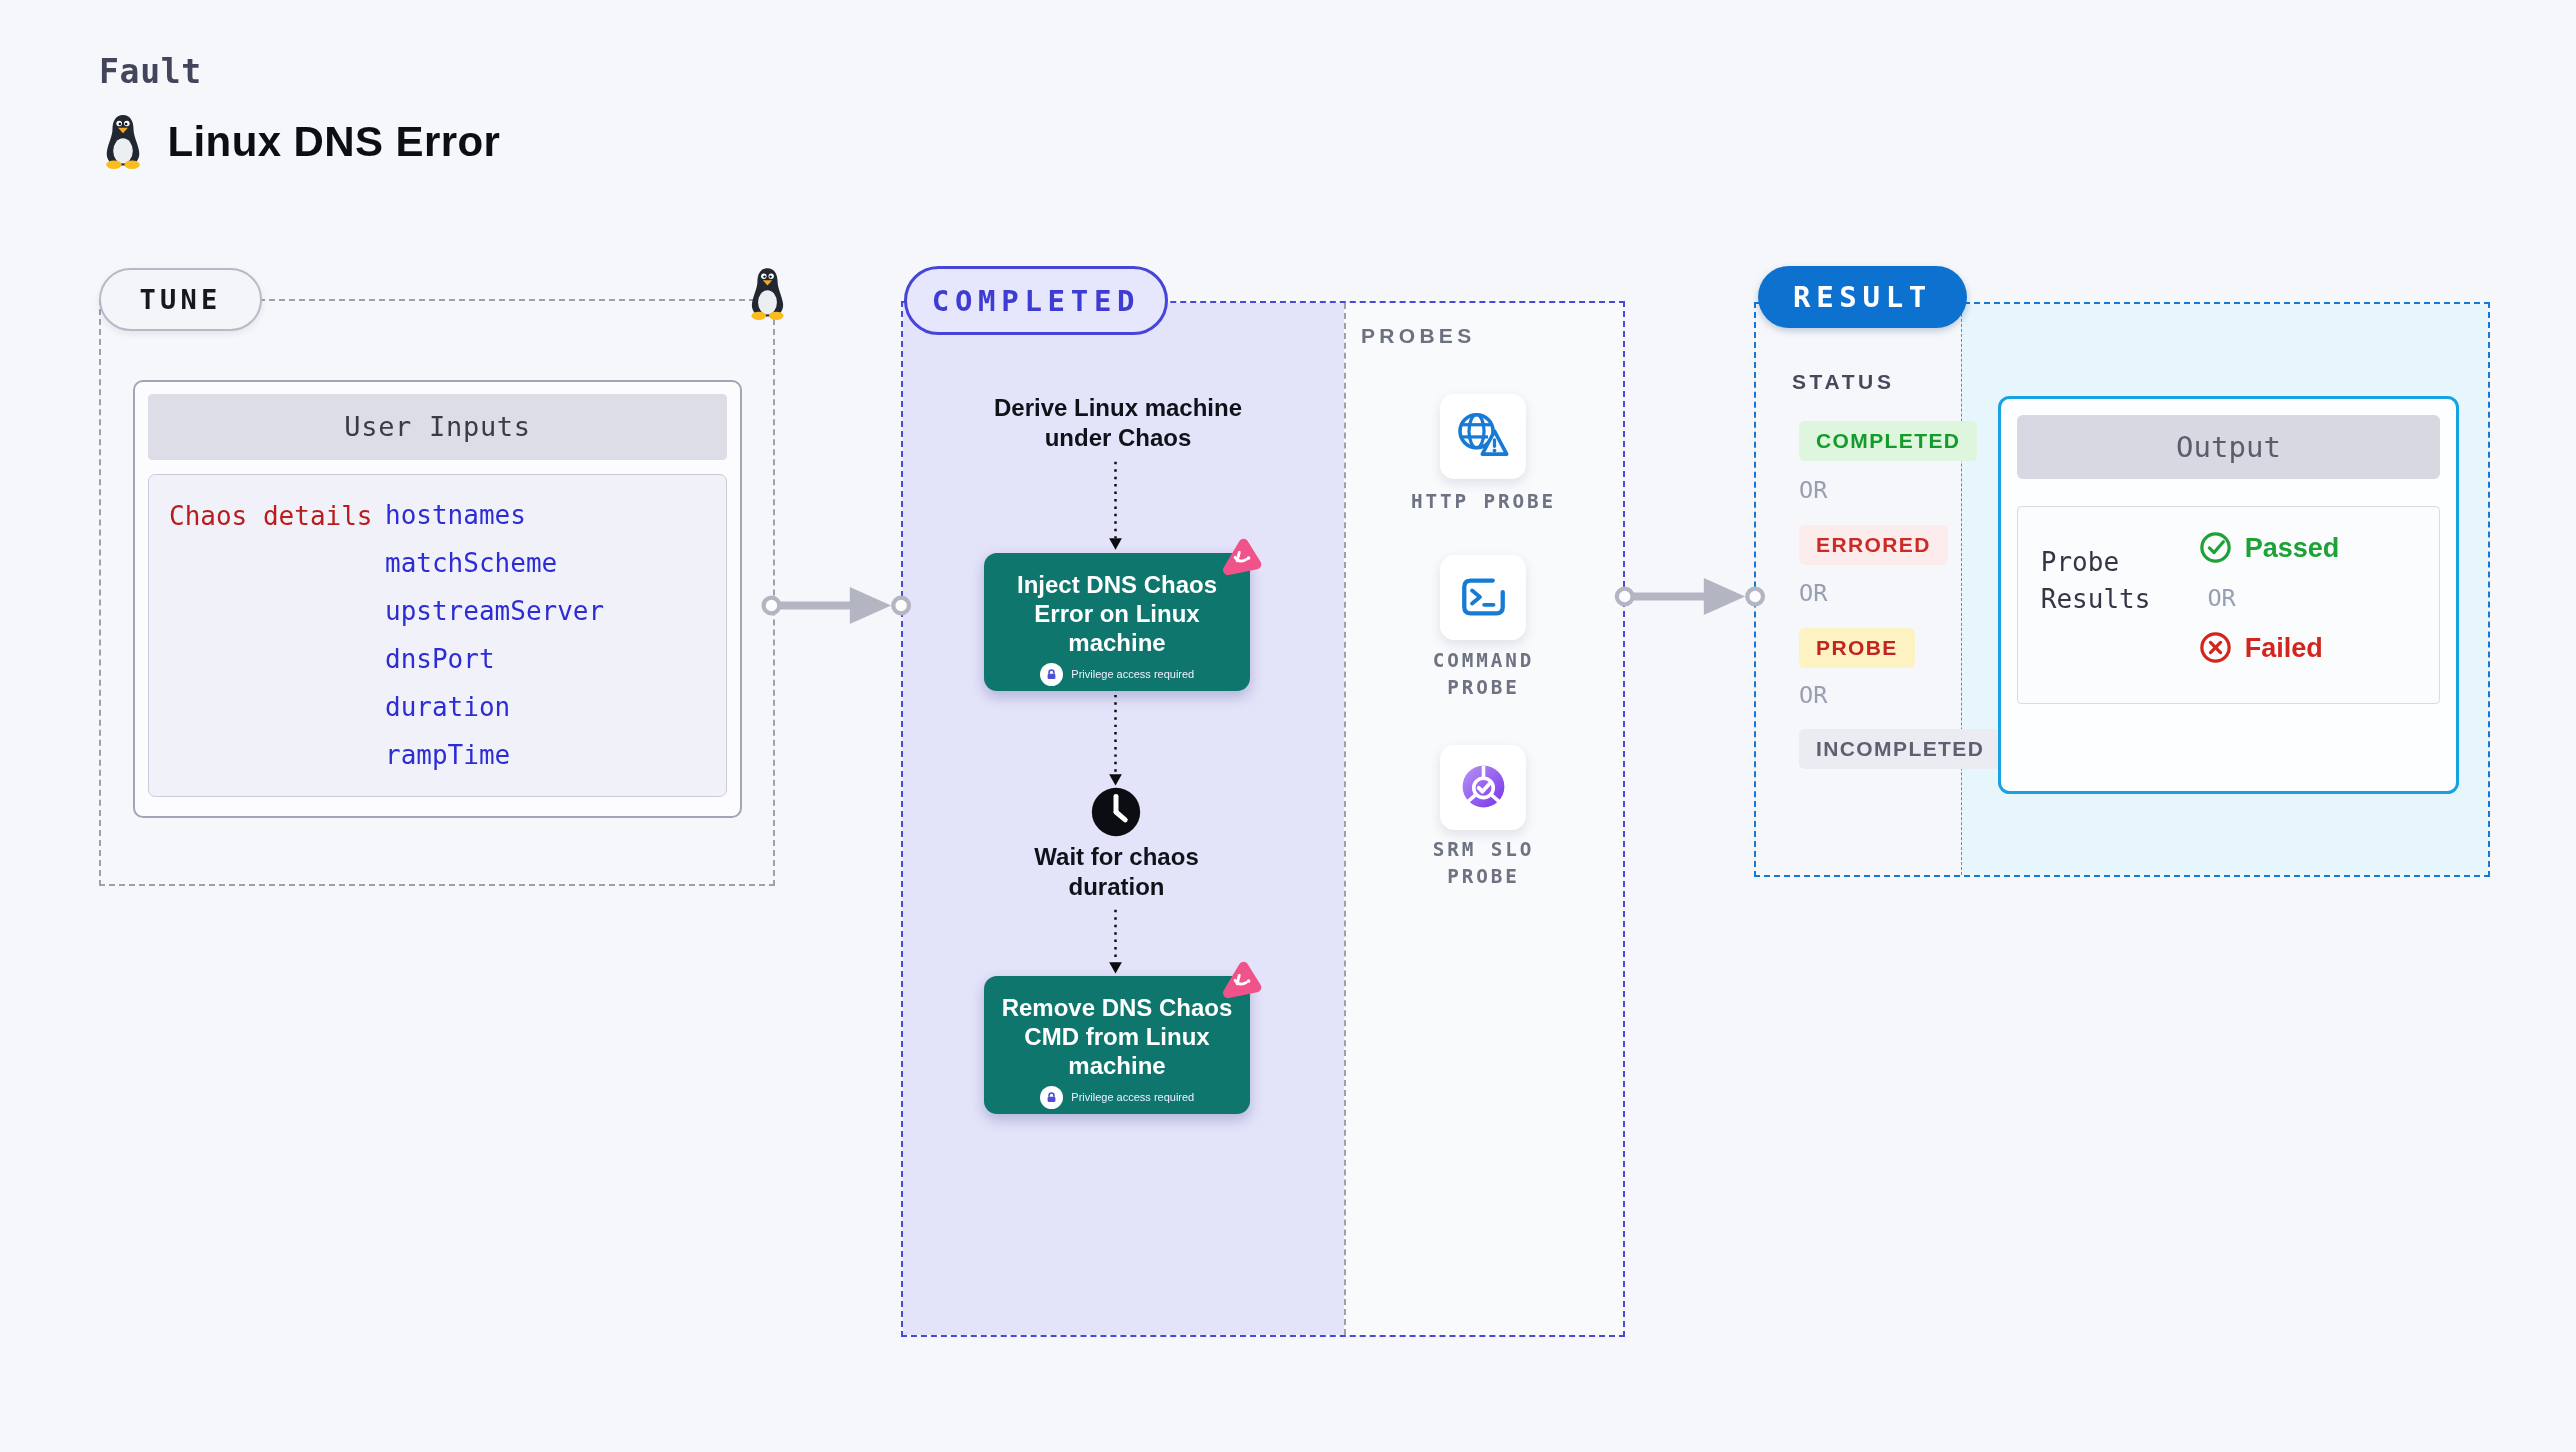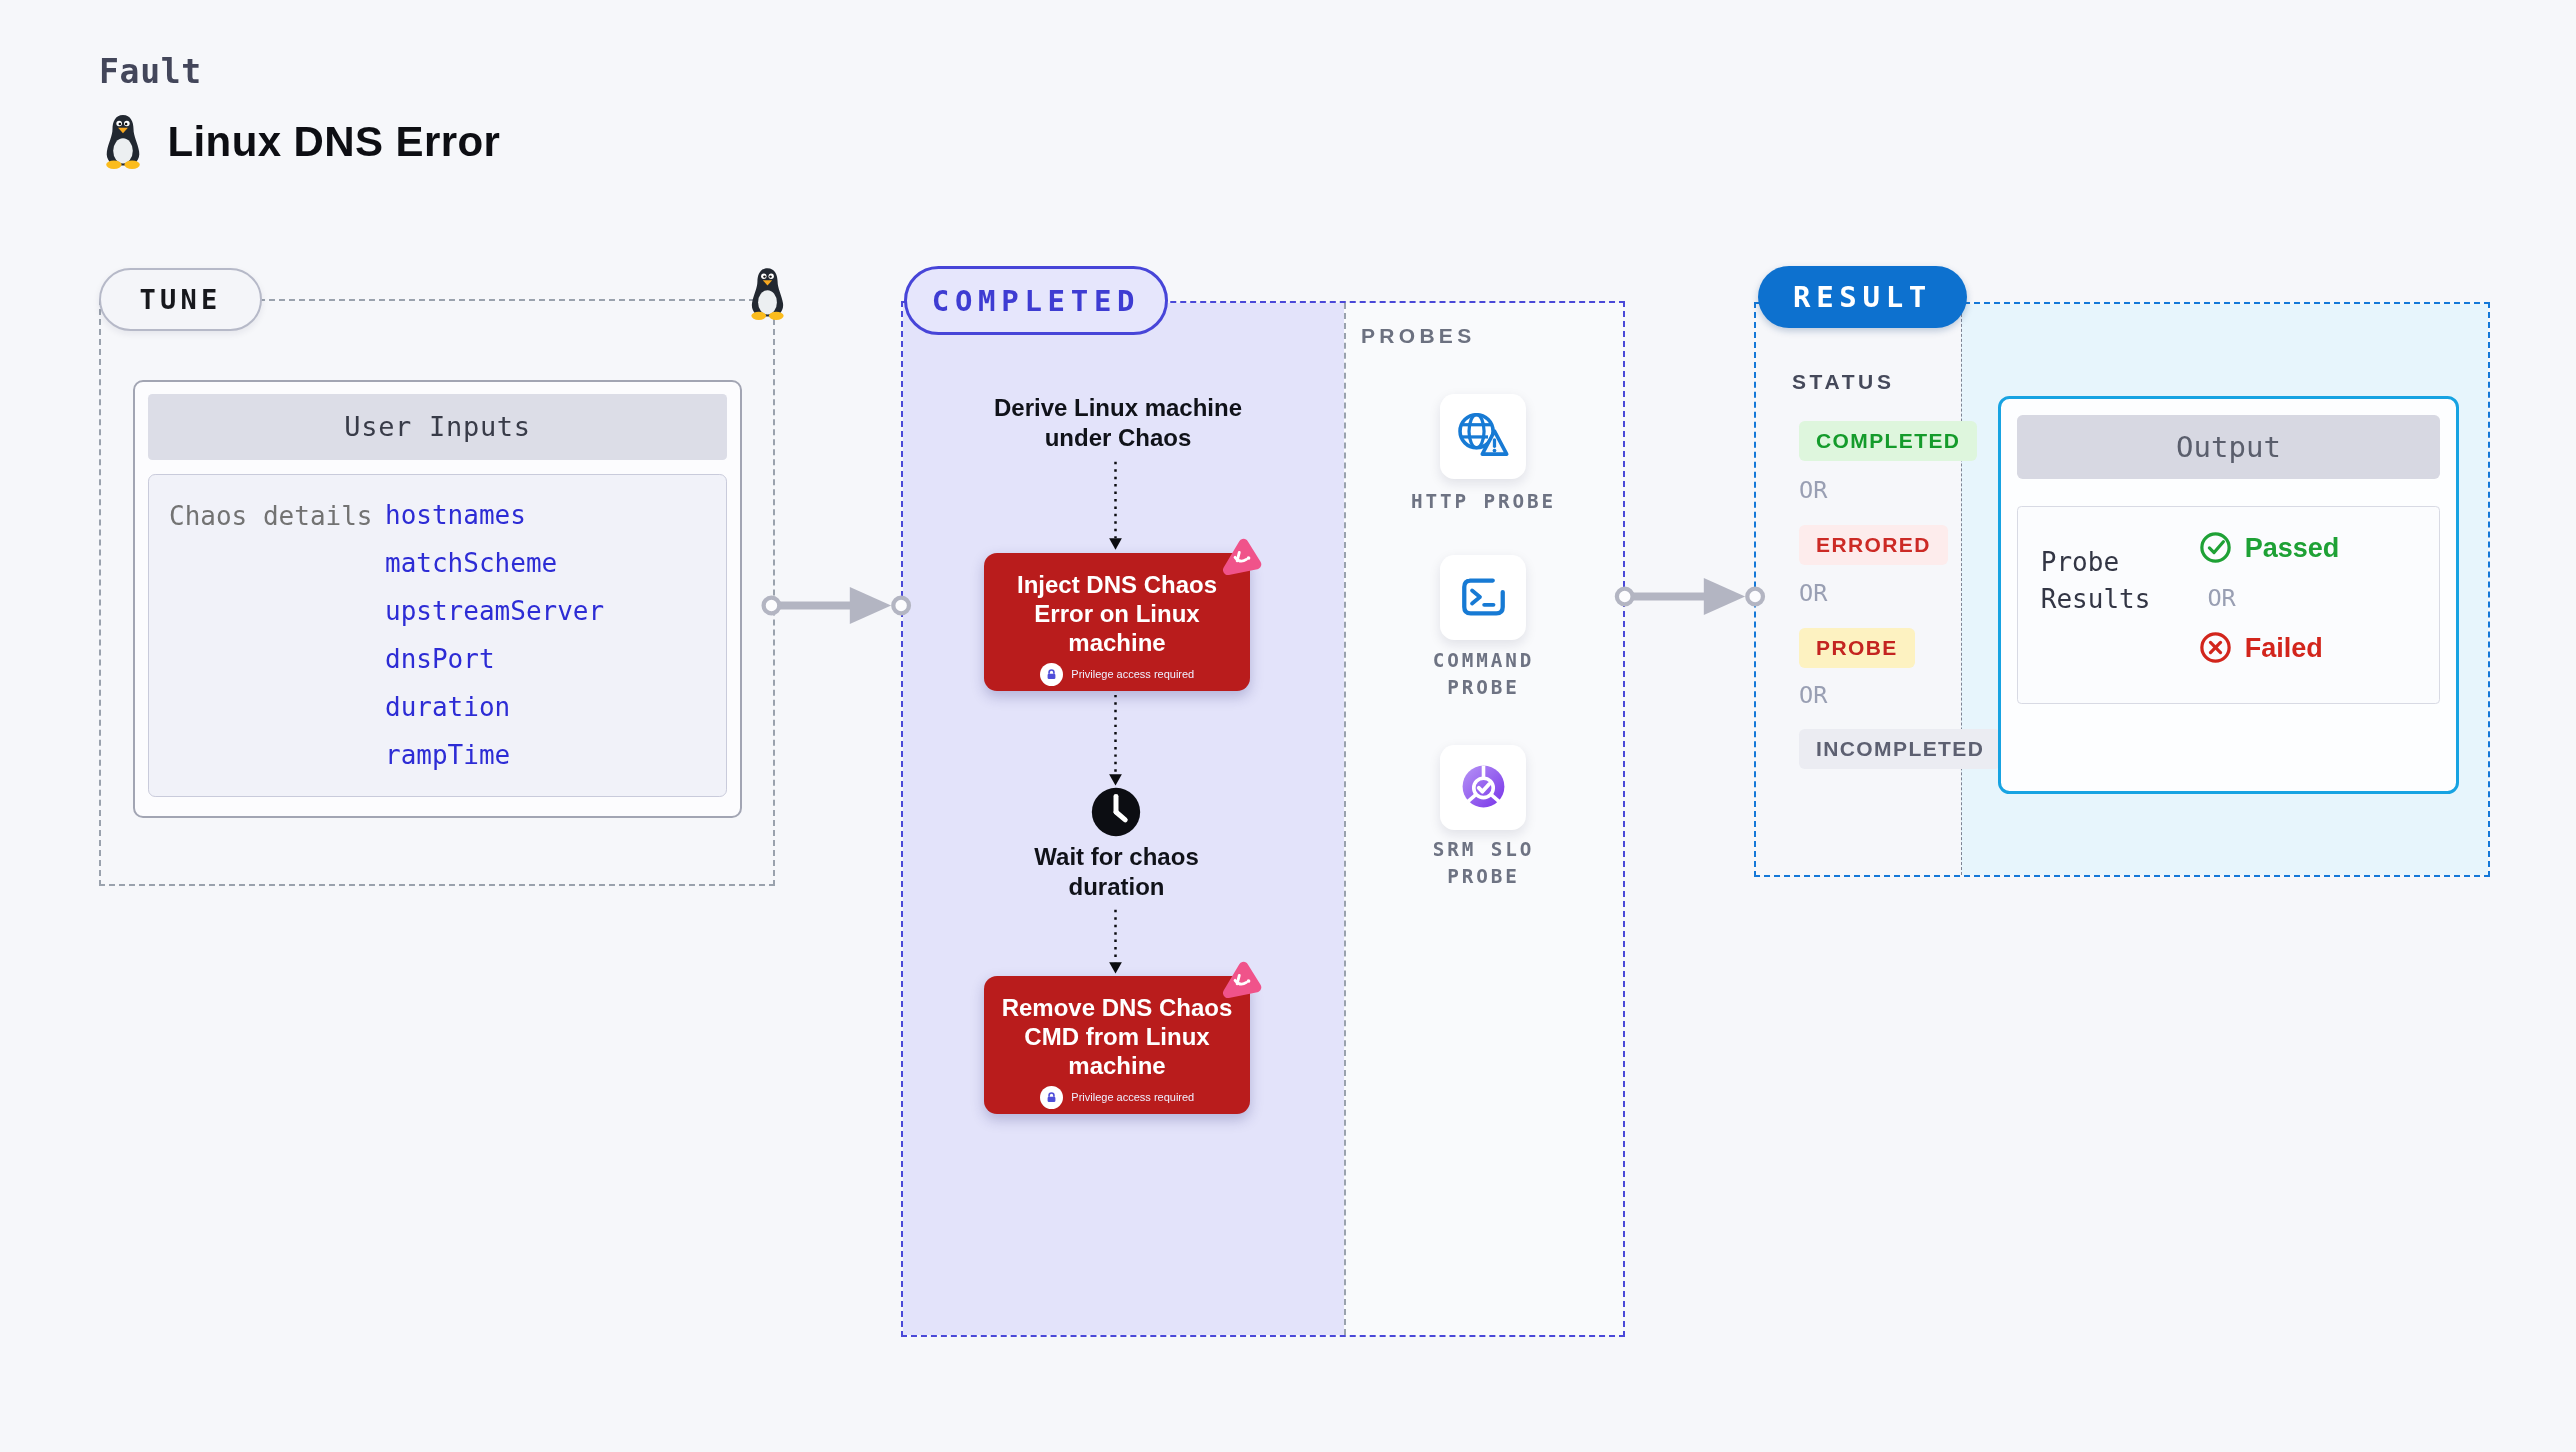--- a/index.html
+++ b/index.html
@@ -21,36 +21,36 @@
   .pill{position:absolute;display:flex;align-items:center;justify-content:center;border-radius:43px;font-family:"DejaVu Sans Mono",monospace;font-weight:bold;z-index:6;}
   .pill-tune{left:99px;top:268px;width:159px;height:59px;background:#f4f5f9;border:2.1px solid #b6b9c8;color:#17181d;font-size:27px;letter-spacing:4.3px;box-shadow:0 2.9px 7.2px rgba(30,30,60,.08);}
   .pill-exec{left:904px;top:266px;width:258px;height:63px;background:#e6e6fc;border:3.6px solid #4745d8;color:#3e3cd2;font-size:29px;letter-spacing:5.7px;}
   .pill-result{left:1758px;top:266px;width:209px;height:62px;background:#0d71cf;border:none;color:#ffffff;font-size:29px;letter-spacing:5.7px;box-shadow:0 2.9px 7.2px rgba(10,60,120,.25);}
 
   
   .tune-box{position:absolute;left:99px;top:299px;width:672px;height:583px;border:2.1px dashed #9aa2ad;z-index:1;}
   .user-inputs{position:absolute;left:133px;top:380px;width:609px;height:438px;background:#fcfcfe;border:2.1px solid #a2a5b3;border-radius:10px;padding:11.5px 13px;box-sizing:border-box;z-index:3;}
   .ui-header{height:66px;background:#dcdde7;border-radius:4.3px;display:flex;align-items:center;justify-content:center;font-family:"DejaVu Sans Mono",monospace;font-size:27px;color:#383b48;letter-spacing:0.7px;}
   .ui-body{margin-top:14.3px;height:321px;background:#f1f2f9;border:1.4px solid #c9cbdb;border-radius:7.2px;position:relative;}
-  .chaos-details-label{position:absolute;left:20px;top:26px;font-family:"DejaVu Sans Mono",monospace;font-size:26px;color:#737373;}
+  .chaos-details-label{position:absolute;left:20px;top:26px;font-family:"DejaVu Sans Mono",monospace;font-size:26px;color:#b91c1c;}
   .param-list{position:absolute;left:236px;top:15.8px;list-style:none;margin:0;padding:0;}
   .param-list li{font-family:"DejaVu Sans Mono",monospace;font-size:26px;line-height:48px;color:#2d2cd5;cursor:pointer;}
 
   
   .conn{position:absolute;z-index:5;}
   .dotted-arrow{position:absolute;left:1107px;z-index:4;}
 
   
   .exec-box{position:absolute;left:901px;top:301px;width:724px;height:1036px;border:2.9px dashed #4a48d8;box-sizing:border-box;z-index:1;}
   .exec-flow-bg{position:absolute;left:0;top:0;width:441px;height:100%;background:#e3e3fa;}
   .probes-bg{position:absolute;left:441px;top:0;right:0;height:100%;background:#f9fafc;border-left:2.1px dashed #9aa2ad;box-sizing:border-box;}
   .flow-text{position:absolute;font-size:24px;font-weight:bold;color:#101219;text-align:center;line-height:30px;z-index:4;}
   .flow-text-derive{left:989px;top:393px;width:258px;}
   .flow-text-wait{left:1009px;top:842px;width:215px;}
-  .chaos-node{position:absolute;left:984px;width:266px;height:138px;background:#b91c1c;border-radius:13px;box-shadow:0 5.7px 13px rgba(40,40,120,.25);color:#ffffff;text-align:center;z-index:4;box-sizing:border-box;padding:17px 17px 0;}
+  .chaos-node{position:absolute;left:984px;width:266px;height:138px;background:#0f766e;border-radius:13px;box-shadow:0 5.7px 13px rgba(40,40,120,.25);color:#ffffff;text-align:center;z-index:4;box-sizing:border-box;padding:17px 17px 0;}
   .node-inject{top:553px;}
   .node-remove{top:976px;}
   .chaos-node .node-title{font-size:24px;font-weight:bold;line-height:29px;}
   .privilege-row{display:flex;align-items:center;justify-content:center;gap:8.6px;margin-top:5.7px;}
   .lock-circle{width:23px;height:23px;border-radius:50%;background:#ffffff;display:flex;align-items:center;justify-content:center;flex:none;}
   .privilege-text{font-size:11px;color:#eef0ff;}
   .pink-badge{position:absolute;top:-15.8px;right:-11.5px;z-index:5;}
   .clock-wrap{position:absolute;left:1089px;top:785px;z-index:4;}
   .probes-header{position:absolute;left:1361px;top:324px;font-size:21px;font-weight:bold;letter-spacing:4.3px;color:#6c7180;z-index:4;}
   .probe-card{position:absolute;left:1440px;width:86px;height:85px;background:#ffffff;border-radius:14.3px;box-shadow:0 4.3px 11.5px rgba(20,20,60,.10);display:flex;align-items:center;justify-content:center;z-index:4;cursor:pointer;}

